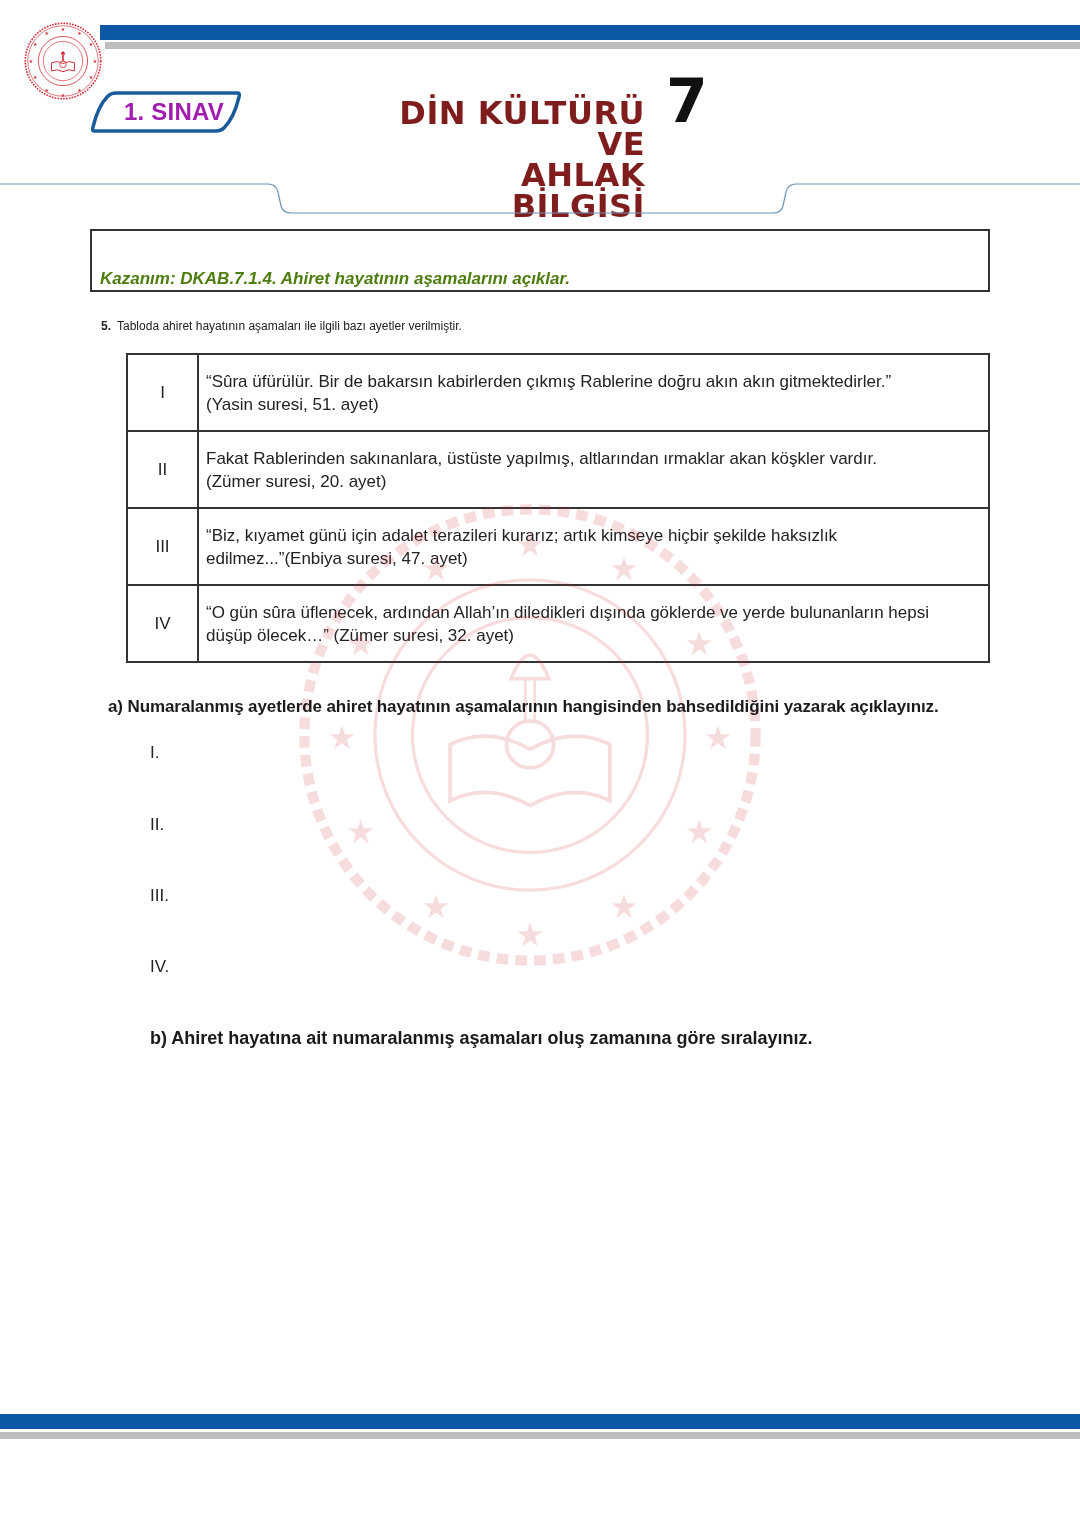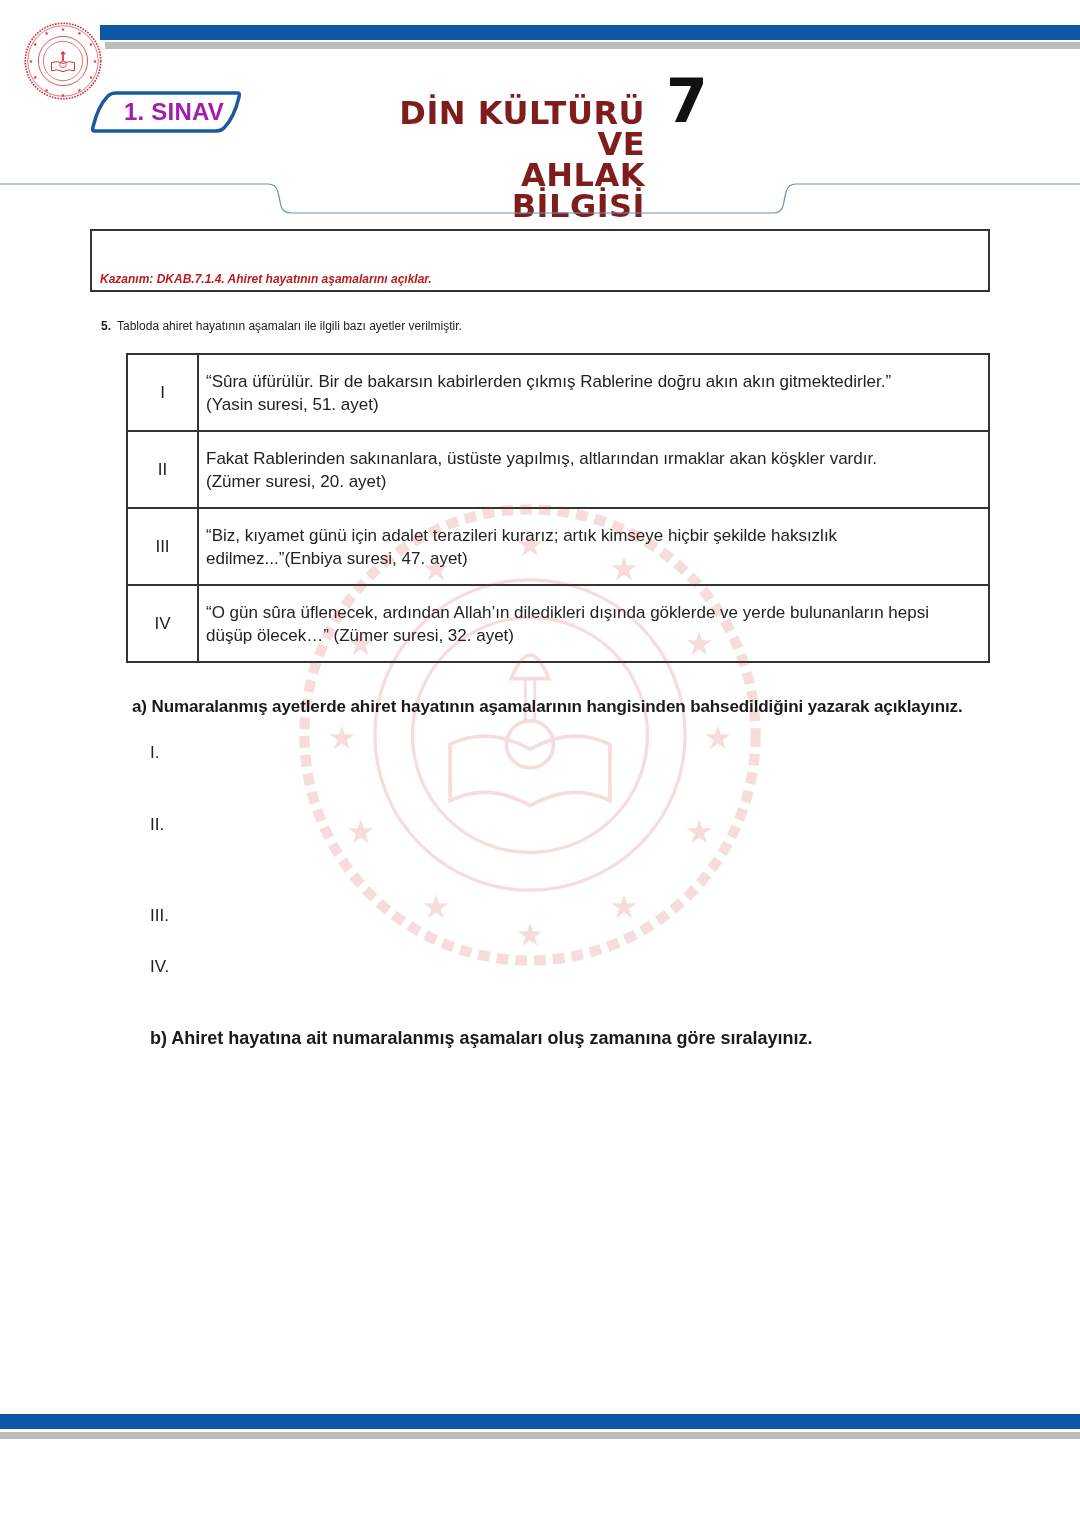--- a/index.html
+++ b/index.html
@@ -25,34 +25,34 @@
     font-family: "DejaVu Sans", sans-serif; font-weight: bold; font-size: 32px; line-height: 31px; color: #7f1d1d; letter-spacing: 0.5px; margin-top: 28px; }
   .grade { position: absolute; left: 666px; top: 66px; font-family: "DejaVu Sans", sans-serif; font-weight: bold;
     font-size: 60px; line-height: 70px; color: #111; }
 
   
   .divider { position: absolute; left: 0; top: 178px; width: 1080px; height: 40px; }
 
   
   .kazanim { position: absolute; left: 90px; top: 229px; width: 900px; height: 63px; border: 2px solid #333;
     display: flex; align-items: center; padding-left: 8px; }
-  .kazanim span { font-size: 12px; font-weight: bold; font-style: italic; color: #b91c1c; margin-top: 36px; }
+  .kazanim span { font-size: 17px; font-weight: bold; font-style: italic; color: #4d7c0f; margin-top: 36px; }
 
   
   .question { position: absolute; left: 101px; top: 319px; font-size: 12px; color: #222; }
   .question b { margin-right: 6px; }
 
   
   .verse-table { position: absolute; left: 126px; top: 353px; width: 864px; border-collapse: collapse; }
   .verse-table td { border: 2px solid #333; height: 77px; font-size: 17px; line-height: 23px; color: #222; vertical-align: middle; }
   .verse-table td.num { width: 71px; text-align: center; }
   .verse-table td.txt { padding: 0 8px 0 7px; }
 
   
-  .part-a { position: absolute; left: 132px; top: 697px; font-size: 17px; font-weight: bold; color: #1a1a1a; letter-spacing: -0.1px; }
+  .part-a { position: absolute; left: 108px; top: 697px; font-size: 17px; font-weight: bold; color: #1a1a1a; letter-spacing: -0.1px; }
   .answer-label { position: absolute; left: 150px; font-size: 17px; color: #222; }
 
   .part-b { position: absolute; left: 150px; top: 1028px; font-size: 18px; font-weight: bold; color: #1a1a1a; }
 
   
   .foot-blue { position: absolute; left: 0; top: 1414px; width: 1080px; height: 15px; background: #0d58a6; }
   .foot-gray { position: absolute; left: 0; top: 1432px; width: 1080px; height: 7px; background: #bdbdbd; }
 
   
   .watermark { position: absolute; left: 295px; top: 500px; width: 470px; height: 470px; opacity: 0.16; pointer-events: none; }
@@ -167,19 +167,19 @@
   </g>
   <path d="M33 52 Q41 48 50 53 Q59 48 67 52 L67 64 Q59 60 50 65 Q41 60 33 64 Z" fill="none" stroke="#d32f3a" stroke-width="0.8"></path>
   <circle cx="50" cy="52" r="5" fill="none" stroke="#d32f3a" stroke-width="0.8"></circle>
   <path d="M46 38 Q50 28 54 38 Z" fill="none" stroke="#d32f3a" stroke-width="0.8"></path>
   <rect x="49" y="38" width="2" height="9" fill="none" stroke="#d32f3a" stroke-width="0.6"></rect>
 </svg>
 
 <div class="part-a">a) Numaralanmış ayetlerde ahiret hayatının aşamalarının hangisinden bahsedildiğini yazarak açıklayınız.</div>
 <div class="answer-label" style="top:743px;">I.</div>
 <div class="answer-label" style="top:815px;">II.</div>
-<div class="answer-label" style="top:886px;margin-top:20px;">III.</div>
+<div class="answer-label" style="top:886px;">III.</div>
 <div class="answer-label" style="top:957px;">IV.</div>
 
 <div class="part-b">b) Ahiret hayatına ait numaralanmış aşamaları oluş zamanına göre sıralayınız.</div>
 
 <div class="foot-blue"></div>
 <div class="foot-gray"></div>
 
 </body></html>

